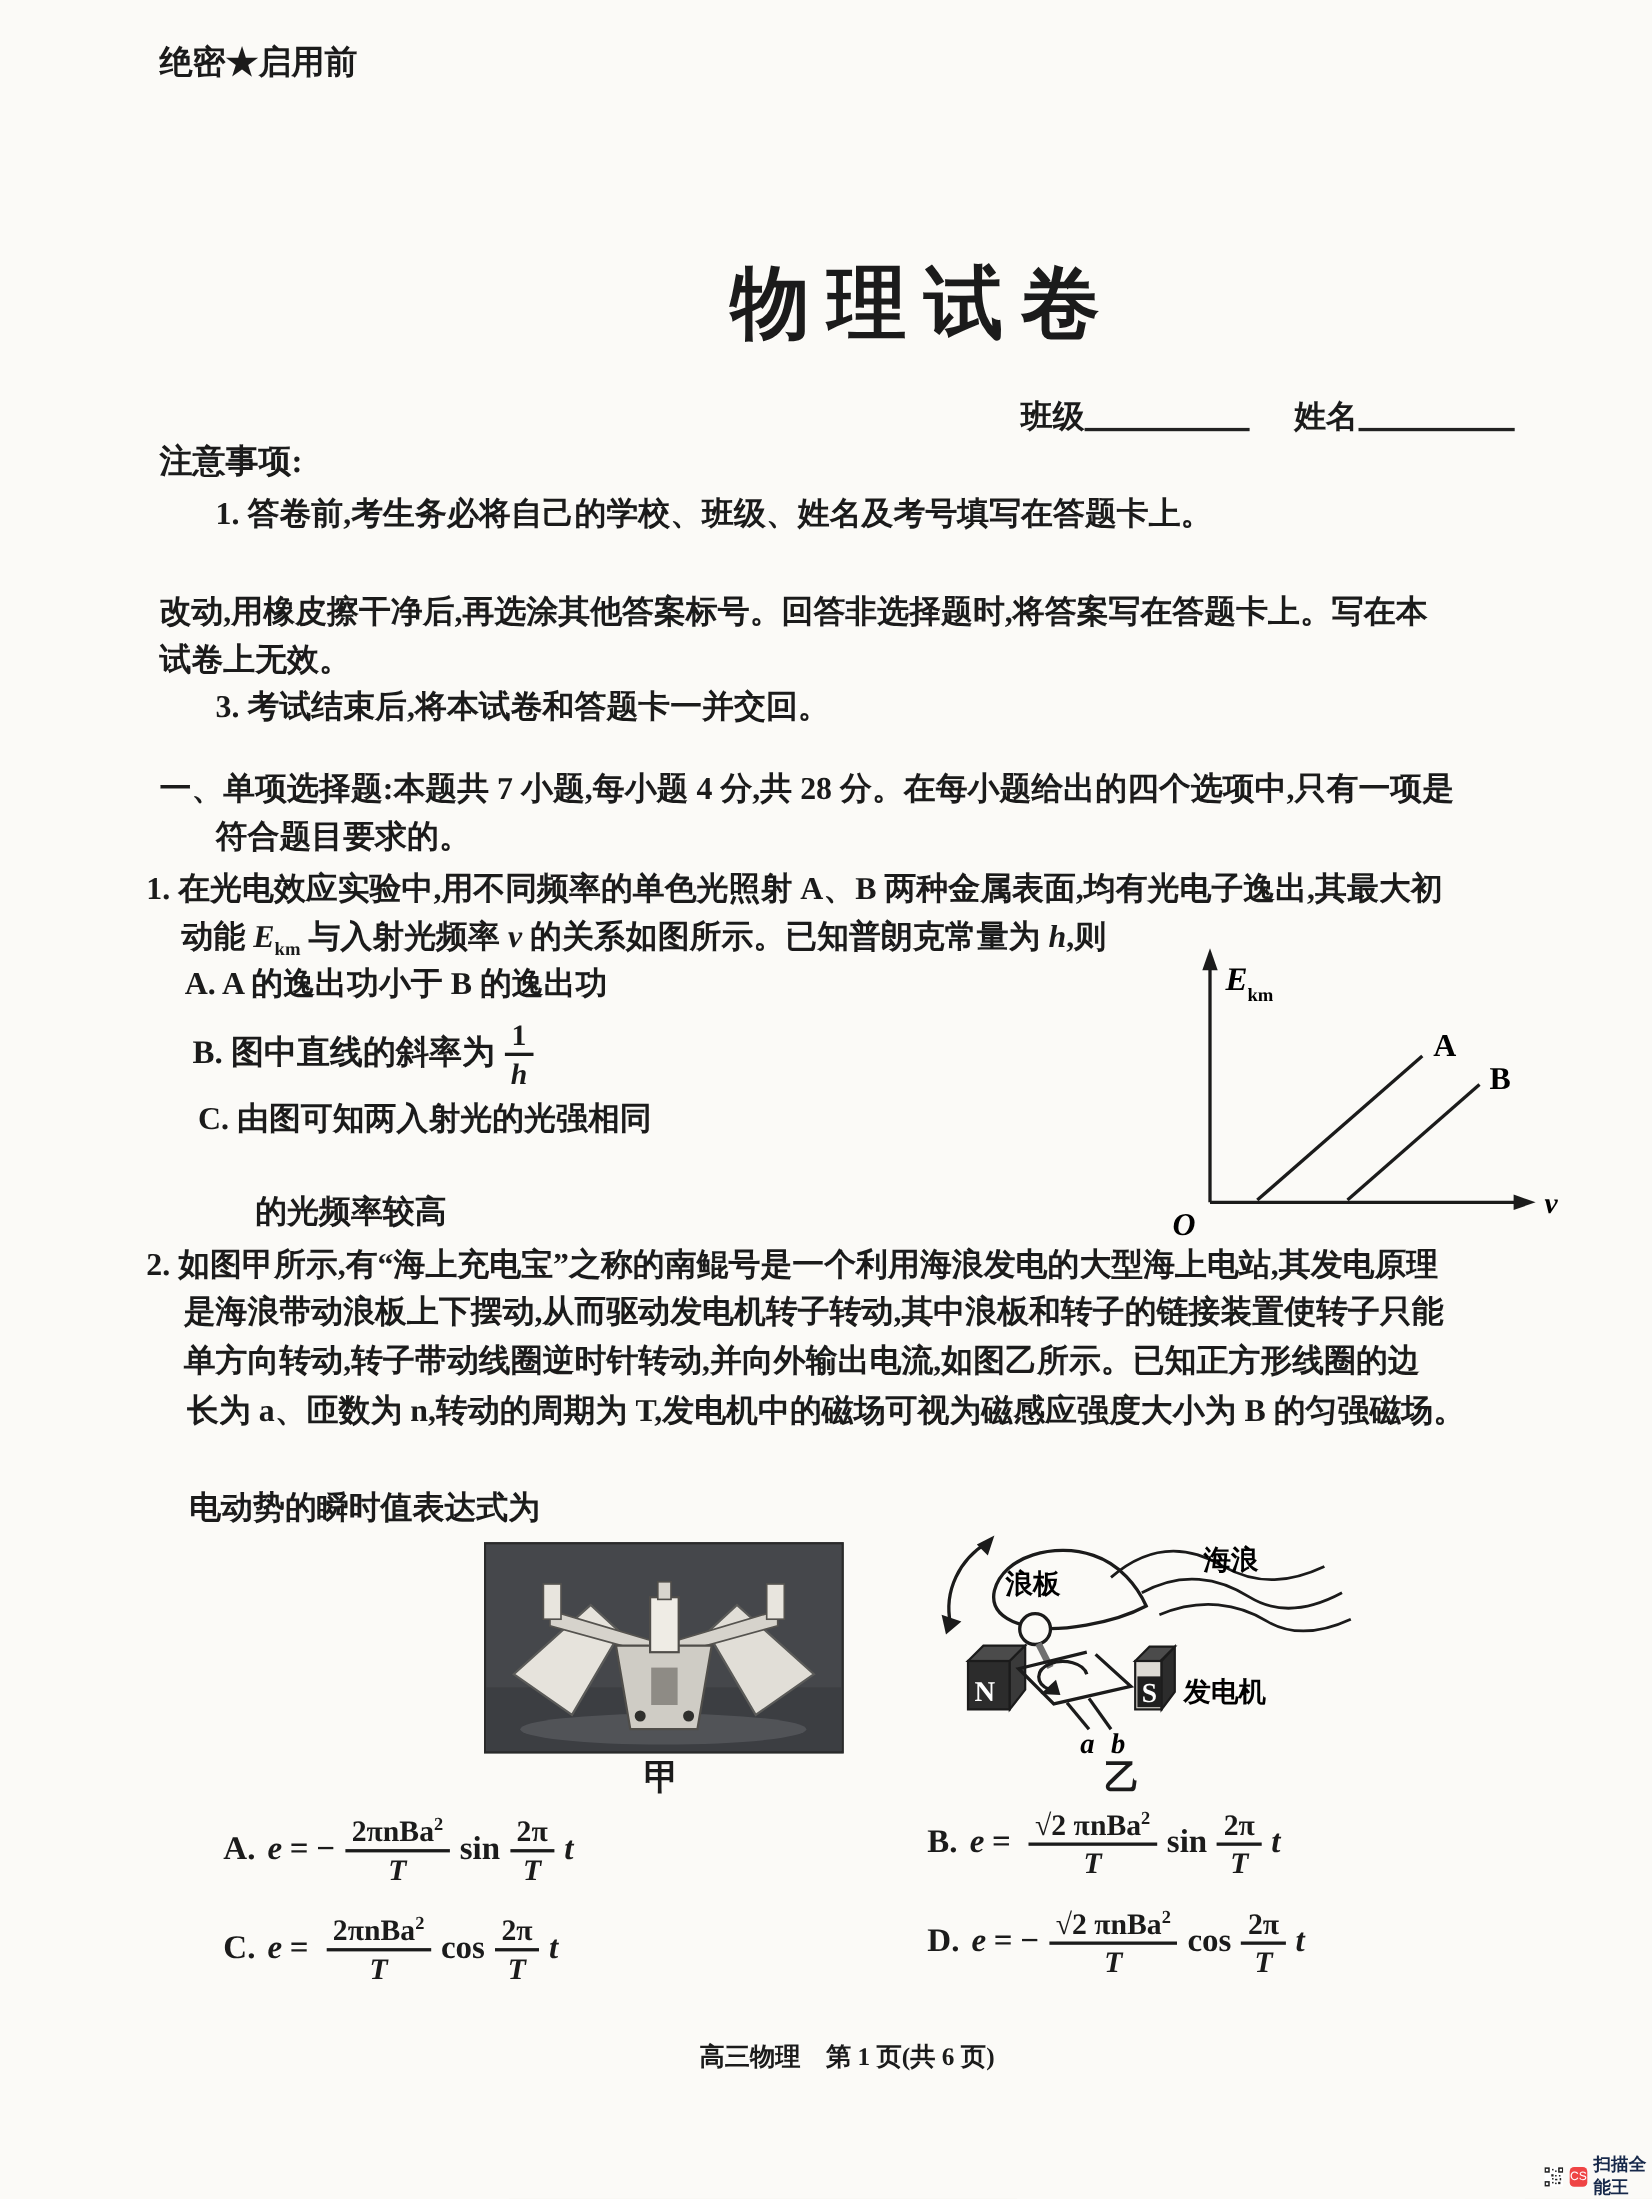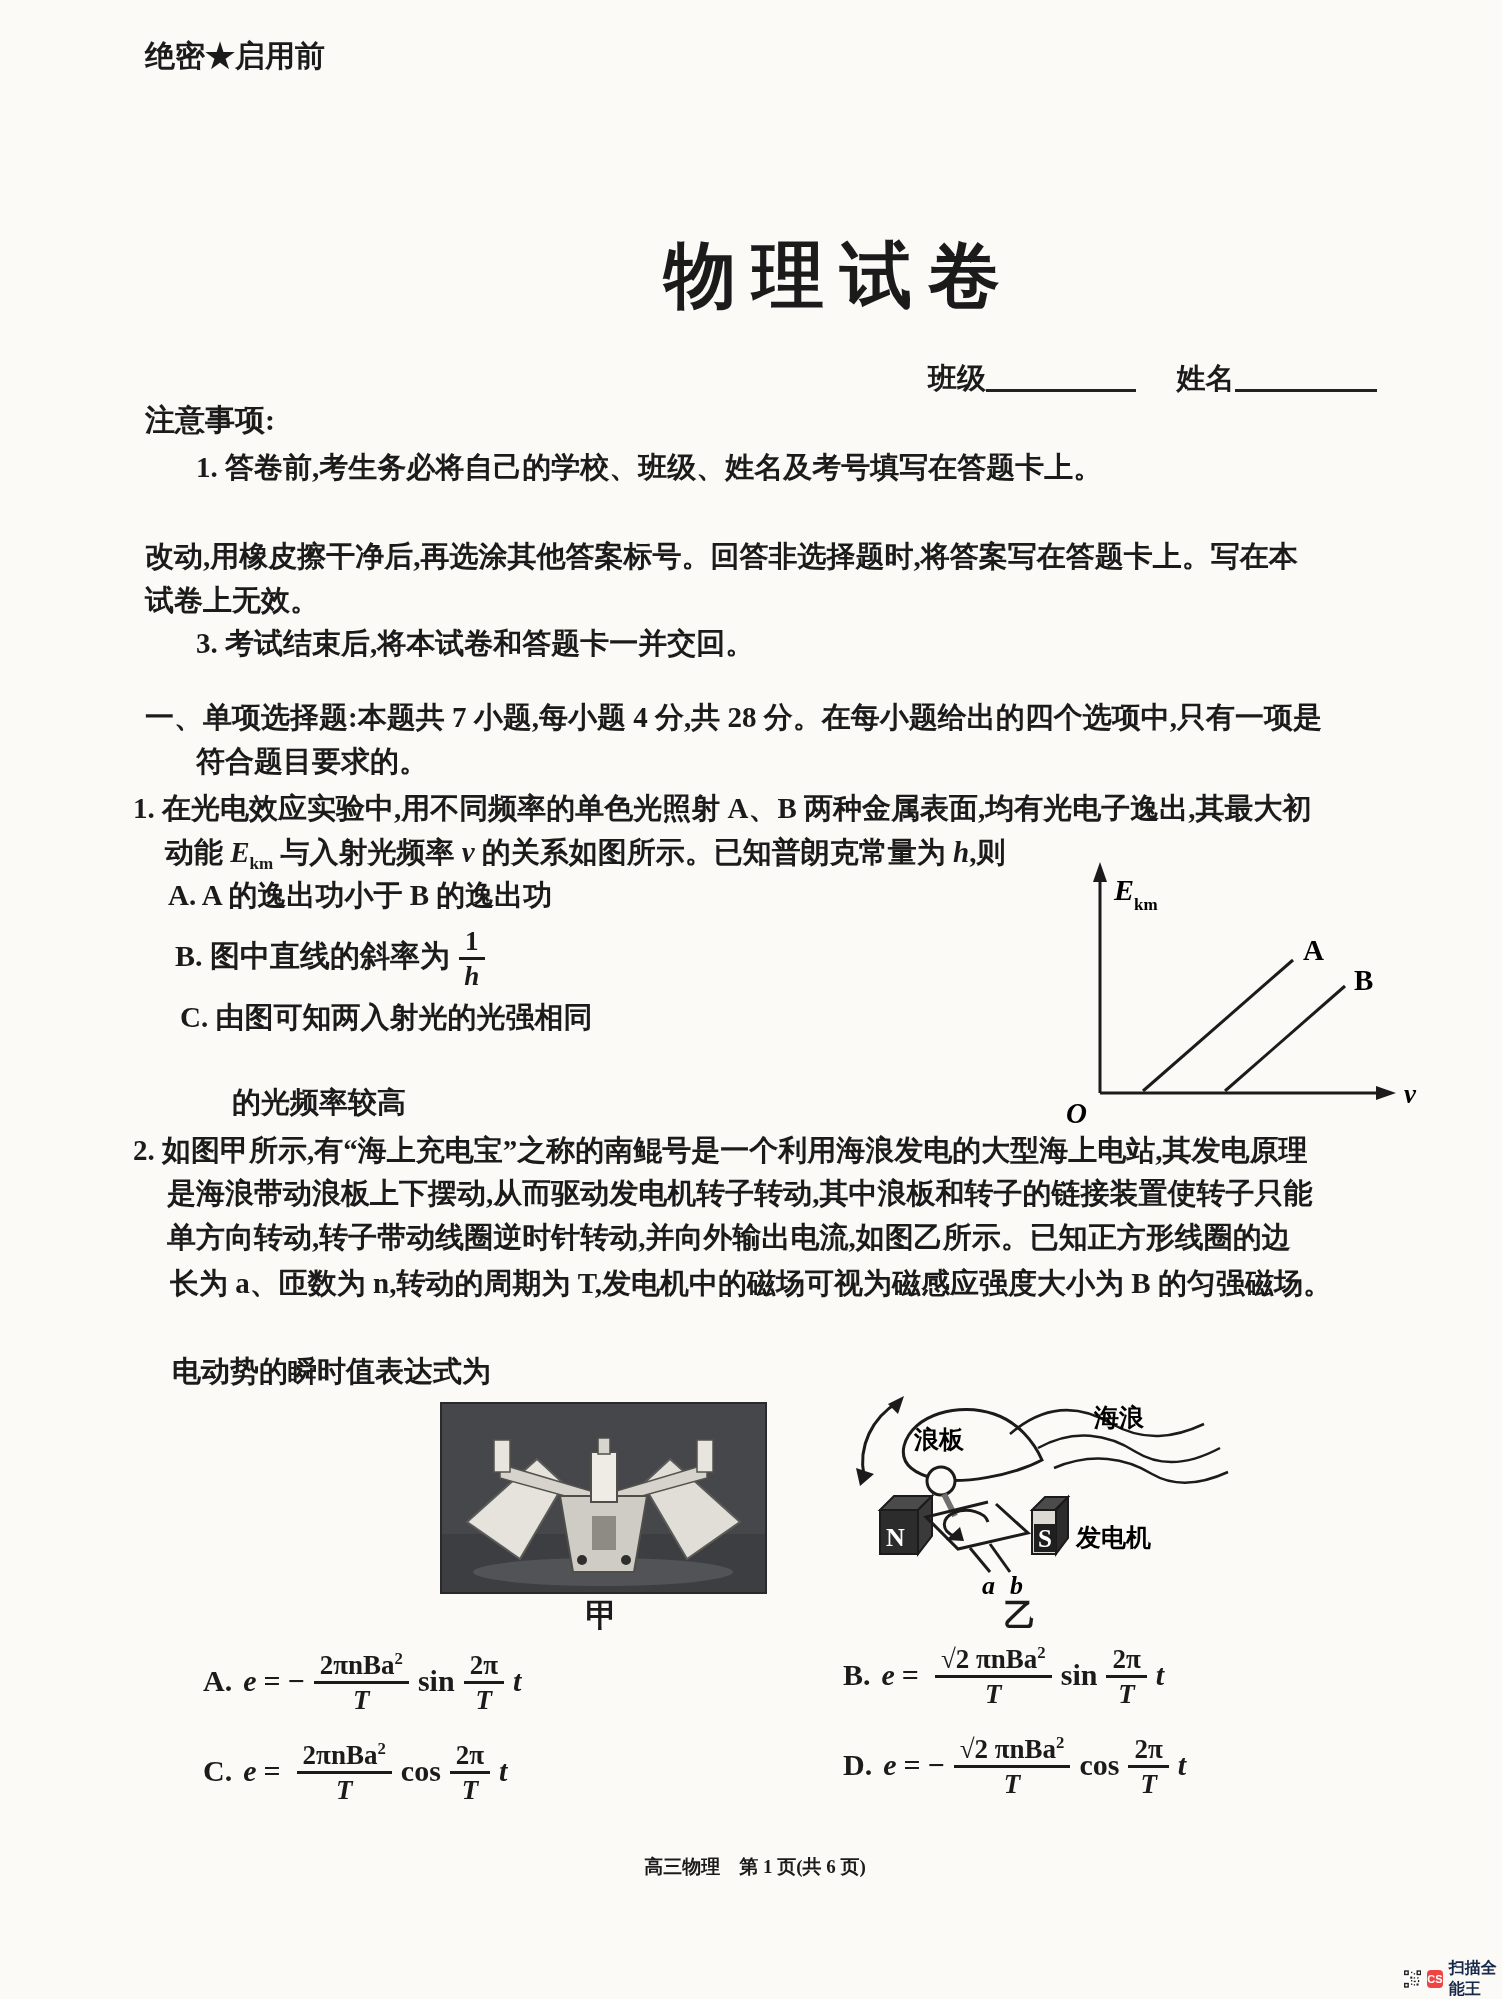--- a/index.html
+++ b/index.html
@@ -25,21 +25,21 @@
   .frac .num{border-bottom:3px solid #1b1b1b;padding:0 6px 1px;}
   .frac .den{padding-top:1px;font-style:italic;}
   .trig{font-weight:600;}
   .opt-label{margin-right:4px;}
   
   .photo{position:absolute;border:2px solid #2a2a2a;background:#44464a;}
   .caption{position:absolute;font-size:32px;font-weight:700;text-align:center;}
   svg text{font-family:"Liberation Serif","DejaVu Serif",serif;}
   .wm{position:absolute;display:flex;align-items:center;gap:6px;}
   .wm .badge{display:inline-flex;align-items:center;justify-content:center;width:22px;height:18px;
-      background:#ef4444;color:#fff;border-radius:4px;font-size:11px;font-weight:700;
+      background:#ef4444;color:#fff;border-radius:4px;font-size:11px;font-weight:400;
       font-family:"Liberation Sans",sans-serif;}
   .wm .brand{font-size:16px;font-weight:700;color:#16284a;font-family:"Liberation Sans",sans-serif;}
 </style>
 </head>
 <body>
 
 <div class="page">
 
   <div class="abs secret" style="left:145px;top:36px;">绝密★启用前</div>
 
@@ -226,21 +226,21 @@
       <span class="den">T</span>
     </span>
     <span class="trig">cos</span>
     <span class="frac">
       <span class="num" style="font-style:normal;">2π</span>
       <span class="den">T</span>
     </span>
     <i>t</i>
   </div>
 
-  <div class="abs" style="left:145px;top:1854px;width:1220px;text-align:center;font-size:19px;font-weight:600;">高三物理　第 1 页(共 6 页)</div>
+  <div class="abs" style="left:160px;top:1854px;width:1220px;text-align:center;font-size:23px;font-weight:600;">高三物理　第 1 页(共 6 页)</div>
 
   <div class="wm" style="left:1404px;top:1958px;">
     <svg width="26" height="26" viewBox="0 0 25 25">
       <rect x="0" y="0" width="25" height="25" fill="#ffffff"></rect>
       <rect x="0" y="0" width="7" height="7" fill="#222"></rect>
         <rect x="2" y="2" width="3" height="3" fill="#fff"></rect>
       <rect x="18" y="0" width="7" height="7" fill="#222"></rect>
         <rect x="20" y="2" width="3" height="3" fill="#fff"></rect>
       <rect x="0" y="18" width="7" height="7" fill="#222"></rect>
         <rect x="2" y="20" width="3" height="3" fill="#fff"></rect>

